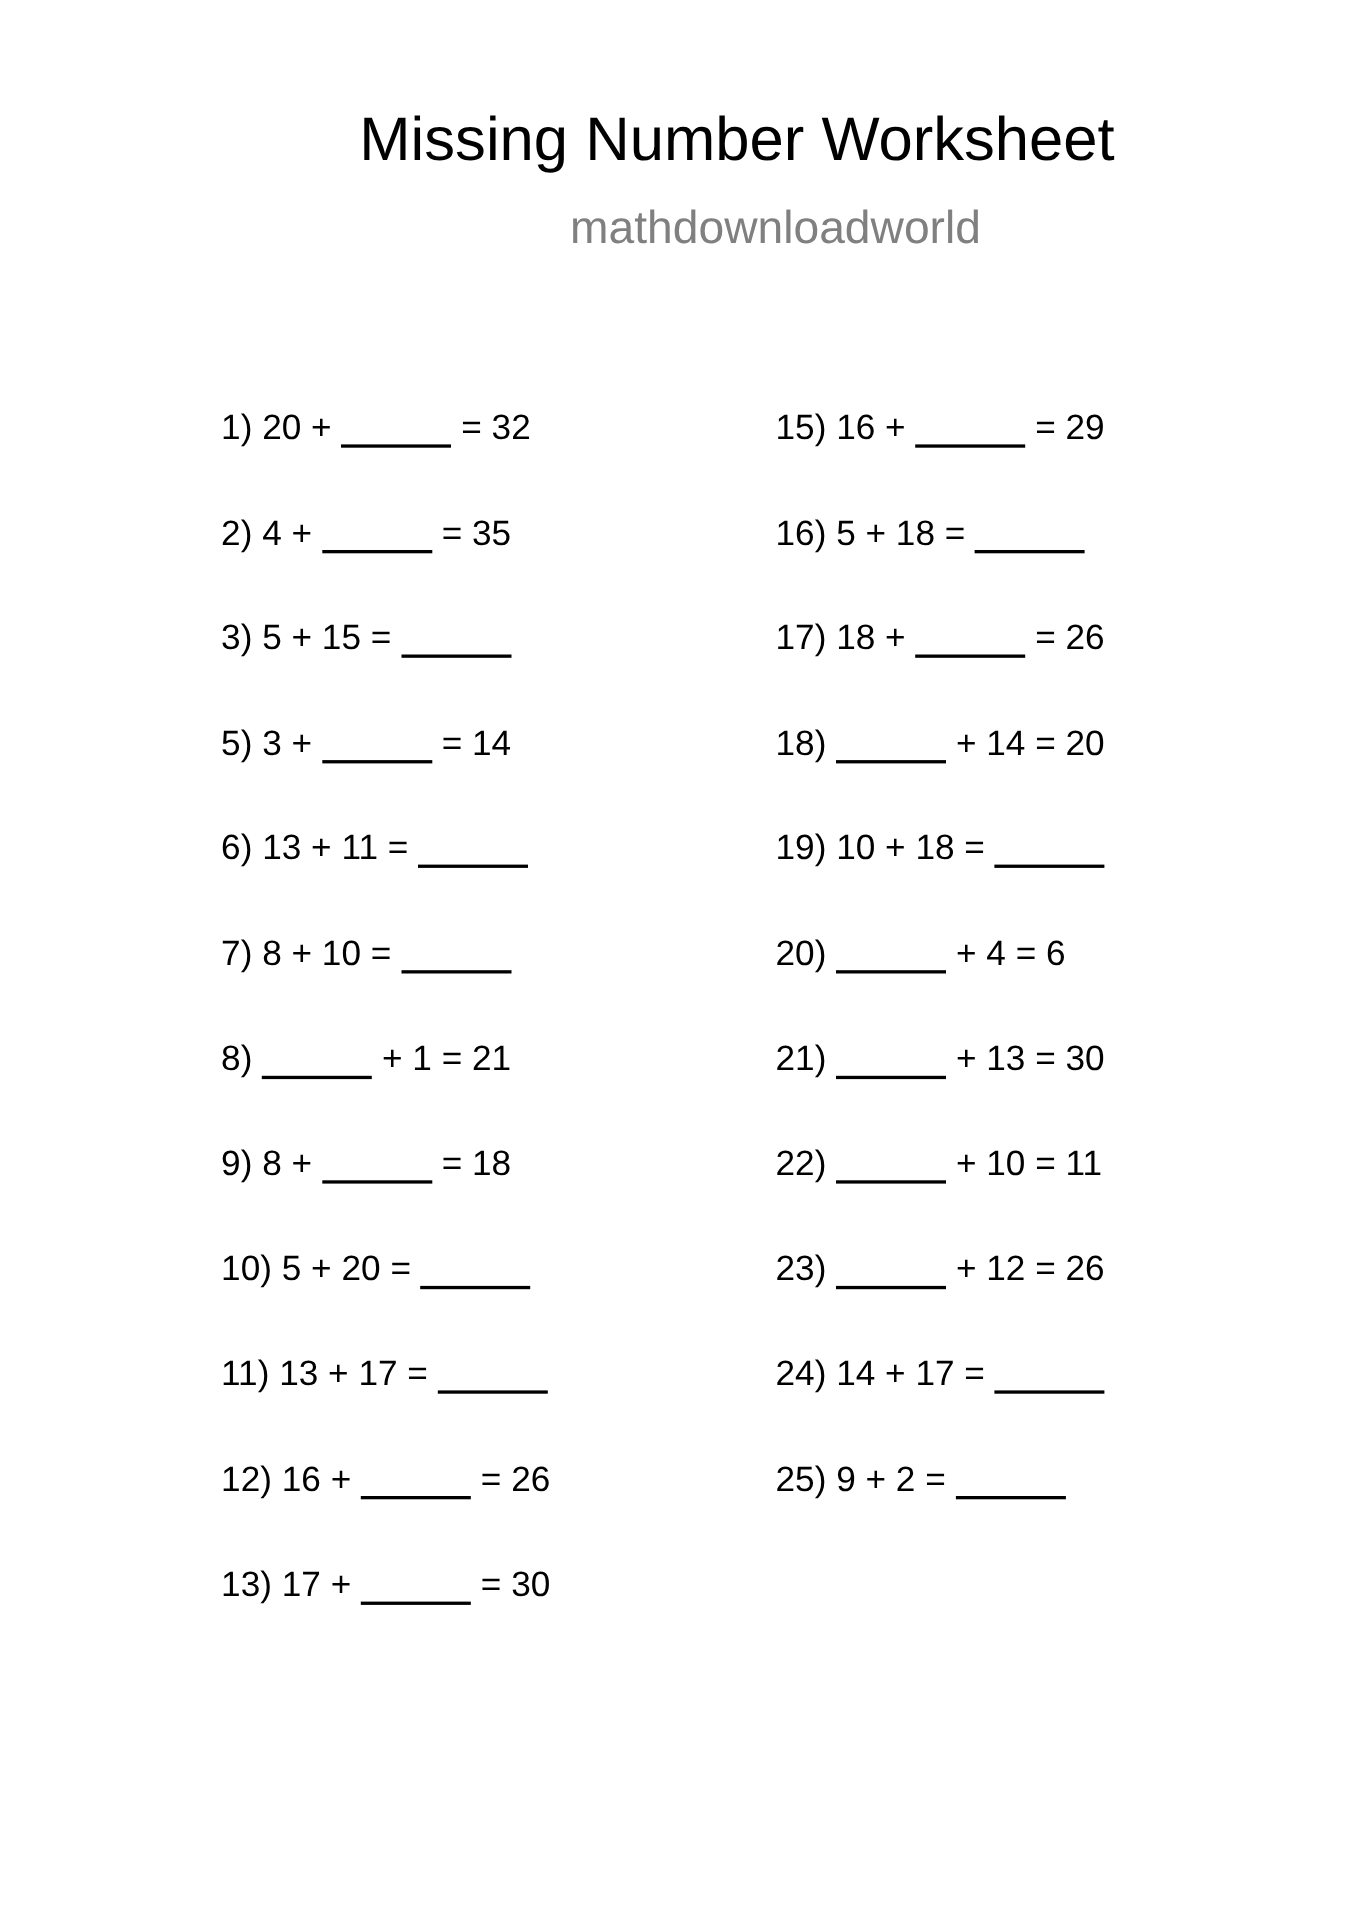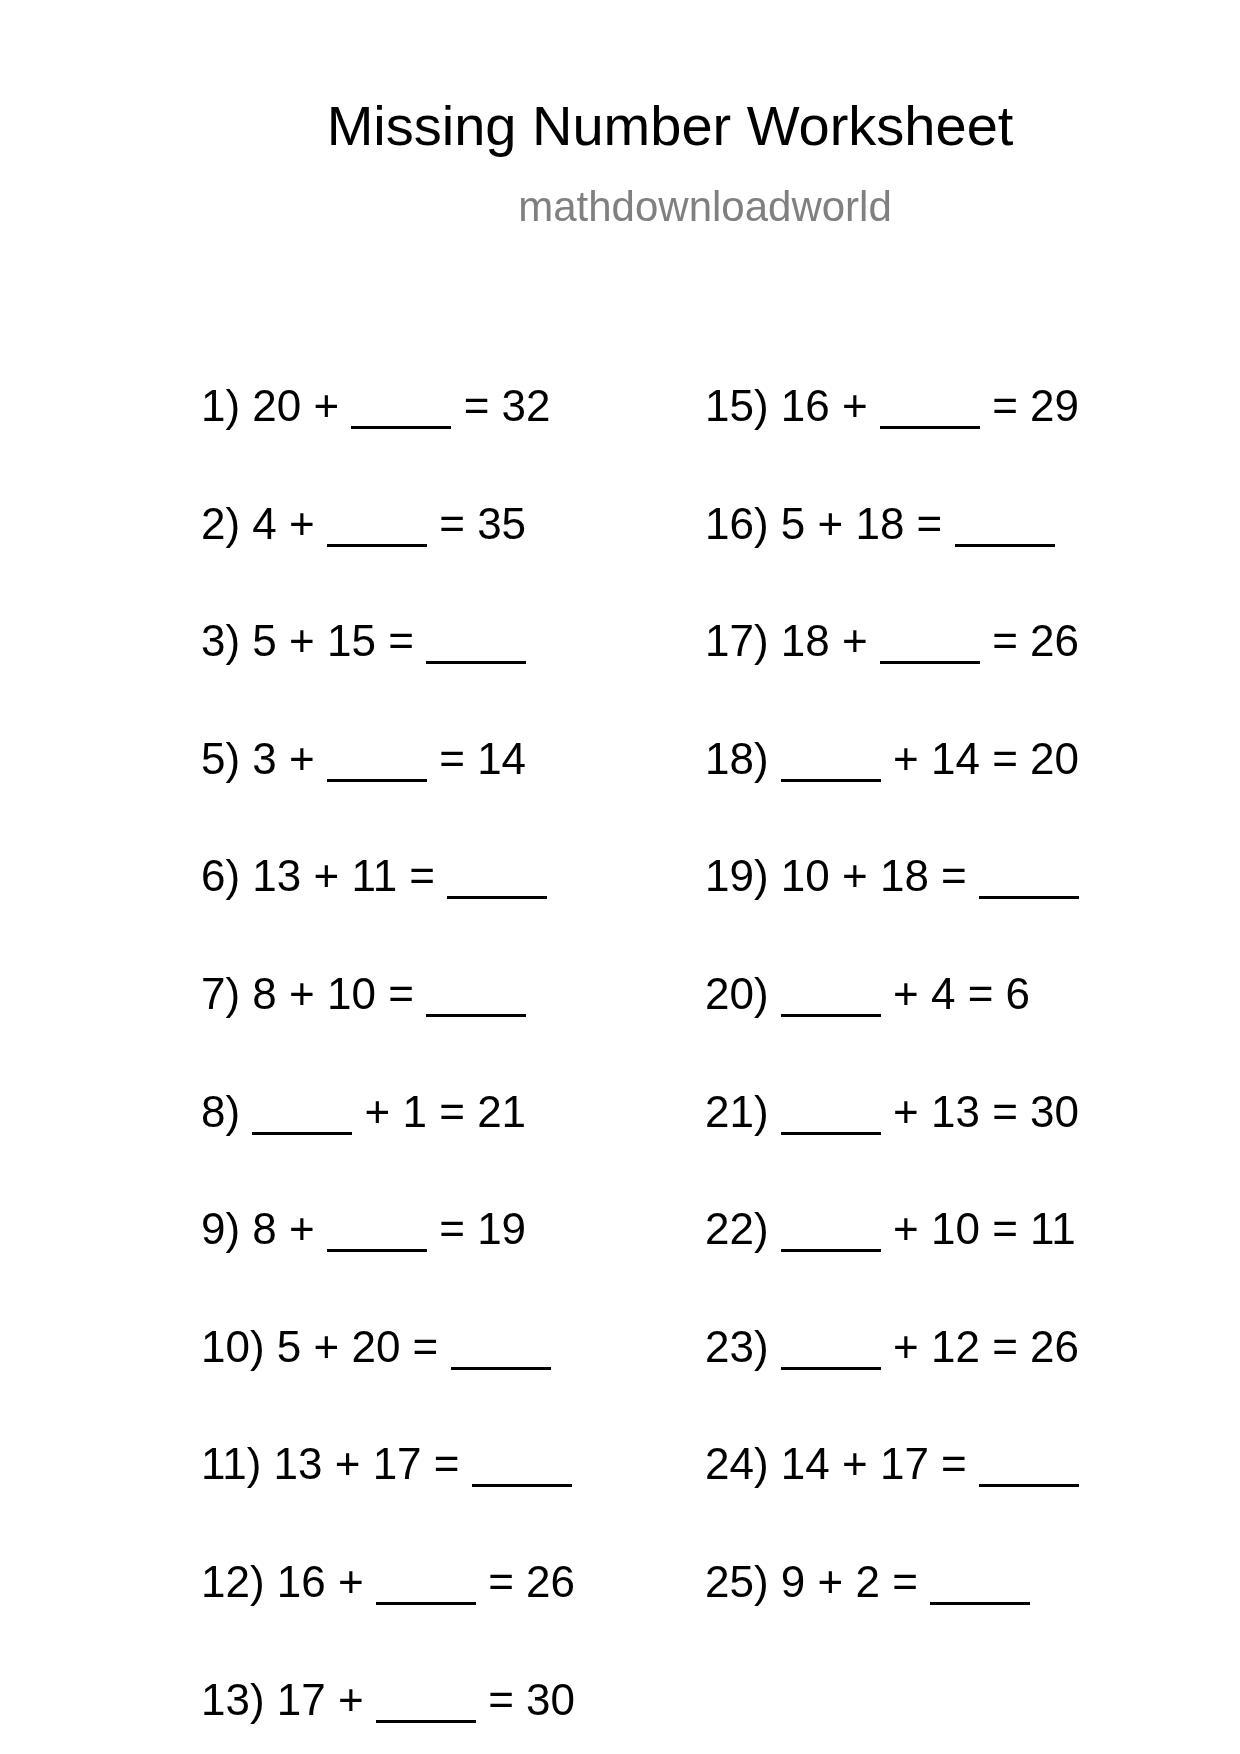--- a/index.html
+++ b/index.html
@@ -38,24 +38,23 @@
       line-height: 1;
     }
     .col {
       position: absolute;
       top: 352px;
     }
     .col.left { left: 201px; }
     .col.right { left: 705px; }
     .problem {
       height: 95.6px;
-      font-size: 44px;
+      font-size: 32px;
       line-height: 52px;
       white-space: nowrap;
-      margin-top: 22px;
     }
     .problem .num { }
     .problem .blank {
       display: inline-block;
       width: 100px;
       height: 44px;
       border-bottom: 3px solid #000;
       vertical-align: baseline;
       position: relative;
       top: 8px;
@@ -68,21 +67,21 @@
 <div class="subtitle">mathdownloadworld</div>
 
 <div class="col left">
     <div class="problem"><span class="num">1)</span> <span>20 +</span> <span class="blank"></span> <span>= 32</span></div>
     <div class="problem"><span class="num">2)</span> <span>4 +</span> <span class="blank"></span> <span>= 35</span></div>
     <div class="problem"><span class="num">3)</span> <span>5 + 15 =</span> <span class="blank"></span></div>
     <div class="problem"><span class="num">5)</span> <span>3 +</span> <span class="blank"></span> <span>= 14</span></div>
     <div class="problem"><span class="num">6)</span> <span>13 + 11 =</span> <span class="blank"></span></div>
     <div class="problem"><span class="num">7)</span> <span>8 + 10 =</span> <span class="blank"></span></div>
     <div class="problem"><span class="num">8)</span> <span class="blank"></span> <span>+ 1 = 21</span></div>
-    <div class="problem"><span class="num">9)</span> <span>8 +</span> <span class="blank"></span> <span>= 19</span></div>
+    <div class="problem"><span class="num">9)</span> <span>8 +</span> <span class="blank"></span> <span>= 18</span></div>
     <div class="problem"><span class="num">10)</span> <span>5 + 20 =</span> <span class="blank"></span></div>
     <div class="problem"><span class="num">11)</span> <span>13 + 17 =</span> <span class="blank"></span></div>
     <div class="problem"><span class="num">12)</span> <span>16 +</span> <span class="blank"></span> <span>= 26</span></div>
     <div class="problem"><span class="num">13)</span> <span>17 +</span> <span class="blank"></span> <span>= 30</span></div>
   </div>
 <div class="col right">
     <div class="problem"><span class="num">15)</span> <span>16 +</span> <span class="blank"></span> <span>= 29</span></div>
     <div class="problem"><span class="num">16)</span> <span>5 + 18 =</span> <span class="blank"></span></div>
     <div class="problem"><span class="num">17)</span> <span>18 +</span> <span class="blank"></span> <span>= 26</span></div>
     <div class="problem"><span class="num">18)</span> <span class="blank"></span> <span>+ 14 = 20</span></div>

